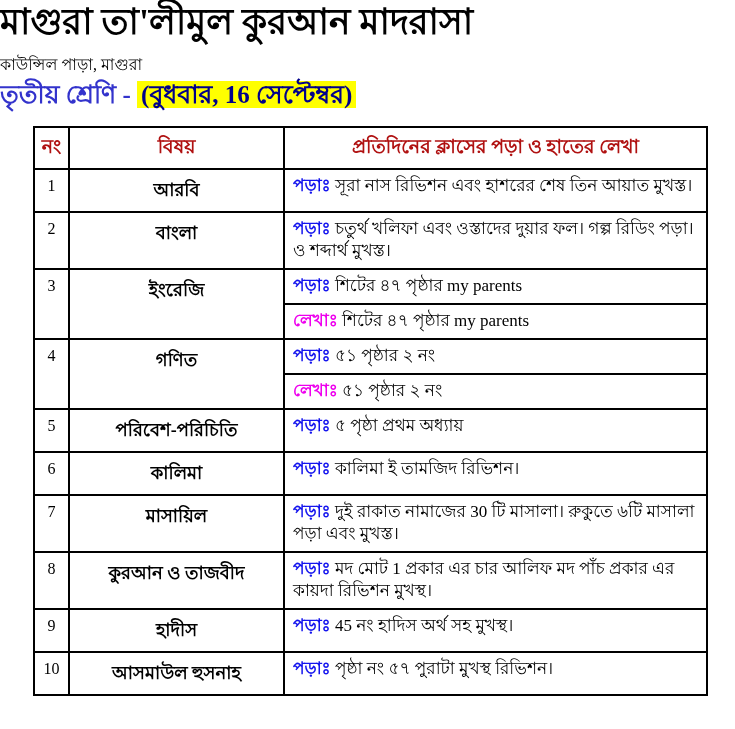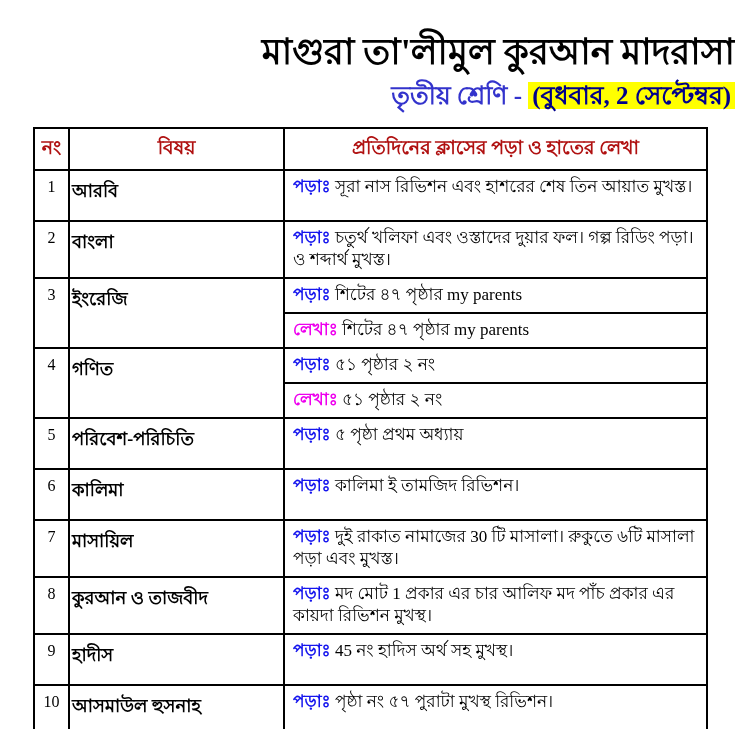--- a/index.html
+++ b/index.html
@@ -4,21 +4,21 @@
 <style>
   html, body { margin: 0; padding: 0; background: #ffffff; }
   .page {
     width: 735px;
     height: 729px;
     background: #ffffff;
     font-family: "Liberation Serif", serif;
     overflow: hidden;
     position: relative;
   }
-  .doc-header { text-align: right; padding-top: 30px; }
+  .doc-header { text-align: left; }
   .doc-title {
     font-size: 36px;
     font-weight: bold;
     color: #000000;
     line-height: 1.25;
     margin: 0;
   }
   .doc-subtitle {
     font-size: 16px;
     color: #000000;
@@ -64,45 +64,46 @@
     height: 25px;
   }
   td.col-no {
     text-align: center;
     font-size: 16px;
     color: #000000;
     vertical-align: top;
     padding-top: 7px;
   }
   td.col-subject {
-    text-align: left;
+    text-align: center;
     font-size: 18px;
     font-weight: bold;
     color: #000000;
     vertical-align: top;
-    padding: 6px 2px 12px 2px;
+    padding: 6px 2px 4px 2px;
   }
   td.col-lesson {
     font-size: 17px;
     color: #000000;
     vertical-align: top;
     padding: 5px 8px 6px 8px;
     line-height: 22px;
   }
   .lesson-label { font-weight: bold; }
 </style>
 </head>
 <body>
 
 <div class="page">
 
   <div class="doc-header">
     <div class="doc-title">মাগুরা তা'লীমুল কুরআন মাদরাসা</div>
+    <div class="doc-subtitle">কাউন্সিল পাড়া, মাগুরা</div>
     <div class="class-line">
-      <span class="class-name">তৃতীয় শ্রেণি - </span><span class="class-date">(বুধবার, 2 সেপ্টেম্বর)</span>
+      <span class="class-name">তৃতীয় শ্রেণি - </span><span class="class-date">(বুধবার, 16 সেপ্টেম্বর)</span>
     </div>
   </div>
 
   <table class="lessons">
     <colgroup>
       <col style="width:35px">
       <col style="width:215px">
       <col style="width:423px">
     </colgroup>
     <thead>

